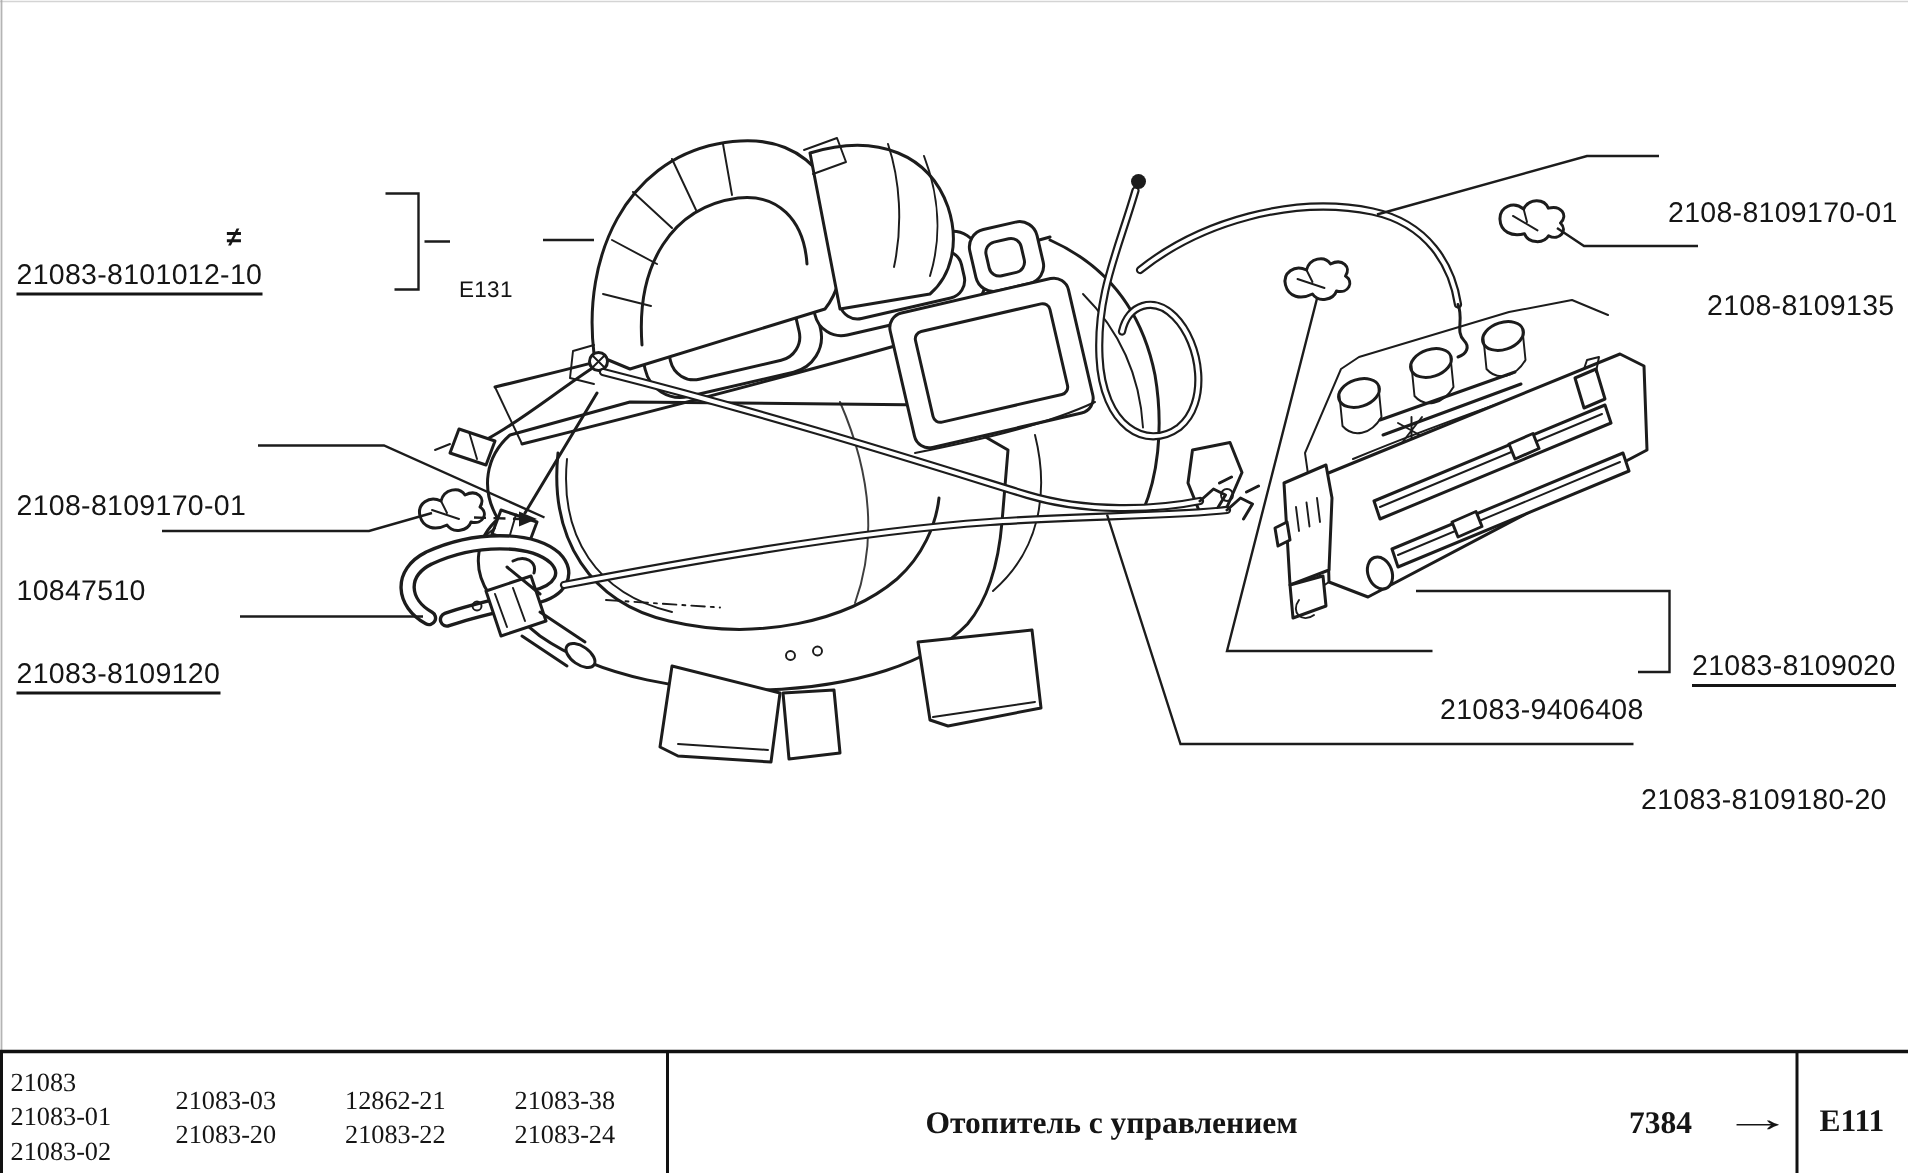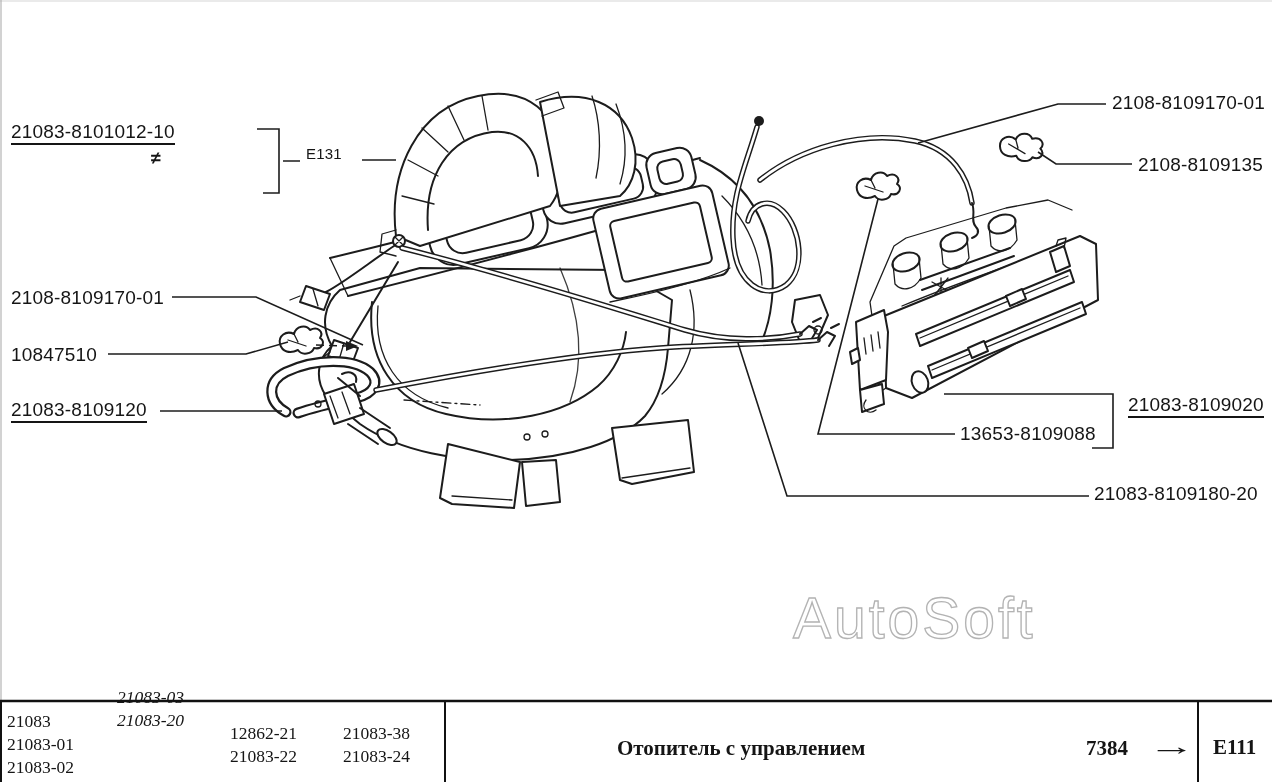--- a/index.html
+++ b/index.html
@@ -1,19 +1,19 @@
 <!DOCTYPE html>
 <html><head>
 <meta charset="utf-8">
 <style>
   html,body{margin:0;padding:0;background:#e8e8e8;}
   #page{position:relative;width:1272px;height:782px;background:#ffffff;overflow:hidden;
         font-family:"Liberation Sans", sans-serif;color:#151515;}
   #art{position:absolute;left:0;top:0;z-index:0;}
-  .callout{position:absolute;z-index:2;font-size:19px;white-space:nowrap;letter-spacing:.2px;}
+  .callout{position:absolute;z-index:2;font-size:19px;white-space:nowrap;letter-spacing:.2px;margin-top:40px;}
   .u{border-bottom:2px solid #151515;padding-bottom:1px;}
   .neq{position:absolute;z-index:2;font-size:18px;font-weight:bold;}
   .refbig{font-size:15px;}
   .watermark{position:absolute;z-index:1;font-size:57px;letter-spacing:3px;color:#ffffff;
              -webkit-text-stroke:1.3px #b3b3b3;text-shadow:0 0 1px #bfbfbf;}
   .footer-title{position:absolute;z-index:2;font-family:"Liberation Serif", serif;
                 font-weight:bold;font-size:21px;white-space:nowrap;}
   .model-col{position:absolute;z-index:2;font-family:"Liberation Serif", serif;
              font-size:17.5px;white-space:nowrap;}
   .model-col div{height:23px;line-height:23px;}
@@ -202,49 +202,48 @@
     </g>
 
     <g>
       <path d="M0,701 L1272,701" stroke="#111" stroke-width="2.4"></path>
       <path d="M445,701 L445,782" stroke="#111" stroke-width="2"></path>
       <path d="M1198,701 L1198,782" stroke="#111" stroke-width="2"></path>
       <path d="M1,701 L1,782" stroke="#111" stroke-width="2"></path>
     </g>
   </svg>
 
-  <div class="callout" style="left:11px;top:121px;">
+  <div class="callout" style="left:11px;top:133px;">
     <span class="u">21083-8101012-10</span>
   </div>
   <div class="neq" style="left:151px;top:148px;">≠</div>
   <div class="callout refbig" style="left:306px;top:145px;">Е131</div>
 
   <div class="callout" style="left:11px;top:287px;">2108-8109170-01</div>
   <div class="callout" style="left:11px;top:344px;">10847510</div>
   <div class="callout" style="left:11px;top:399px;">
     <span class="u">21083-8109120</span>
   </div>
 
   <div class="callout" style="left:1112px;top:92px;">2108-8109170-01</div>
   <div class="callout" style="left:1138px;top:154px;">2108-8109135</div>
   <div class="callout" style="left:1128px;top:394px;">
     <span class="u">21083-8109020</span>
   </div>
-  <div class="callout" style="left:960px;top:423px;">13653-8109088</div>
+  <div class="callout" style="left:960px;top:423px;">21083-9406408</div>
   <div class="callout" style="left:1094px;top:483px;">21083-8109180-20</div>
 
-  <div class="watermark" style="left:793px;top:585px;">AutoSoft</div>
 
   <div>
     <div class="model-col" style="left:7px;top:710px;">
       <div>21083</div>
       <div>21083-01</div>
       <div>21083-02</div>
     </div>
-    <div class="model-col" style="left:117px;top:686px;font-style:italic;">
+    <div class="model-col" style="left:117px;top:722px;">
       <div>21083-03</div>
       <div>21083-20</div>
     </div>
     <div class="model-col" style="left:230px;top:722px;">
       <div>12862-21</div>
       <div>21083-22</div>
     </div>
     <div class="model-col" style="left:343px;top:722px;">
       <div>21083-38</div>
       <div>21083-24</div>

